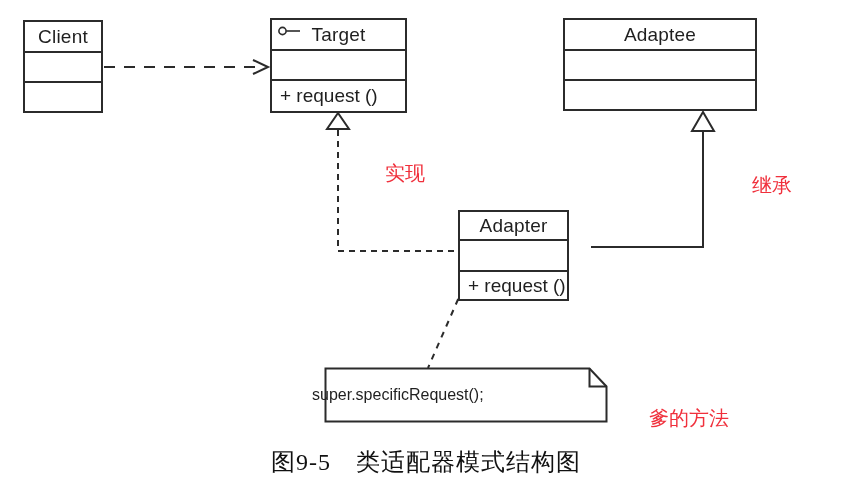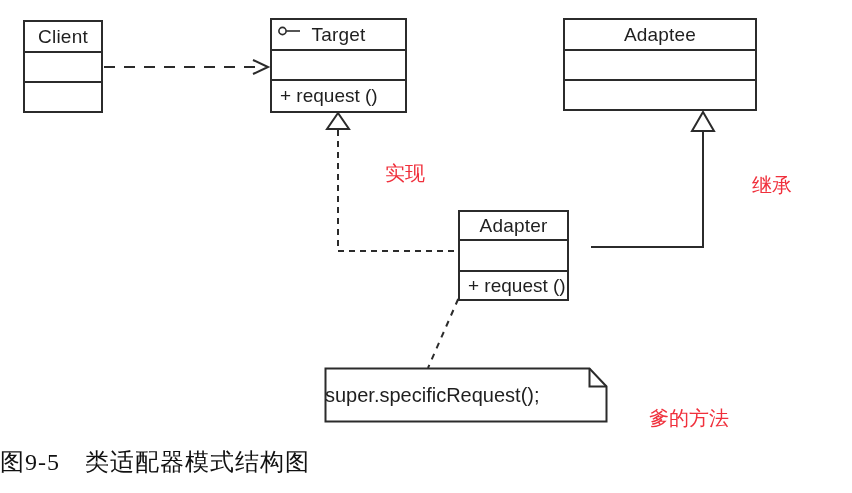--- a/index.html
+++ b/index.html
@@ -17,30 +17,30 @@
     display:flex;align-items:center;justify-content:center;
     font-size:19px;position:relative;letter-spacing:0.2px;
   }
   .c-attrs{box-sizing:border-box;height:30px;border-bottom:2px solid #2b2b2b;}
   .c-methods{
     box-sizing:border-box;flex:1;display:flex;align-items:center;
     padding-left:8px;font-size:19px;white-space:nowrap;
   }
   .lollipop{position:absolute;left:5px;top:5px;line-height:0;}
   .note-text{
-    position:absolute;left:325px;top:369px;width:264px;height:52px;
-    display:flex;align-items:center;font-size:20px;white-space:nowrap;
+    position:absolute;left:312px;top:369px;width:264px;height:52px;
+    display:flex;align-items:center;font-size:16px;white-space:nowrap;
   }
   .red-label{
     position:absolute;color:#f0303c;font-size:20px;white-space:nowrap;
     font-family:"Liberation Sans",sans-serif;
     margin-left:29px;
   }
   .caption{
-    position:absolute;left:0;top:446px;width:100%;text-align:left;
+    position:absolute;left:0;top:446px;width:100%;text-align:center;
     font-family:"Liberation Serif",serif;font-size:24px;color:#111;letter-spacing:1px;
   }
 </style>
 </head>
 <body>
 
 <div class="stage">
 
   <svg class="connectors" viewBox="0 0 852 493">
 

